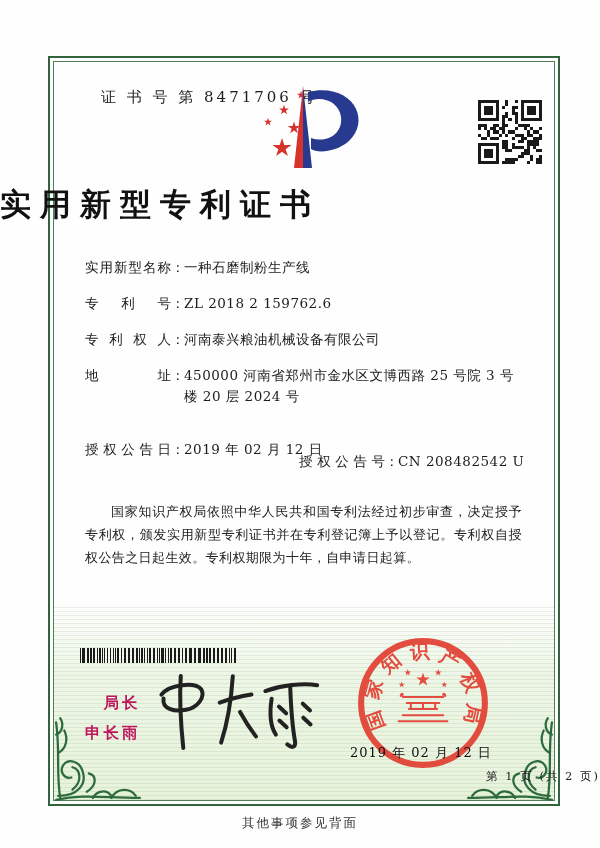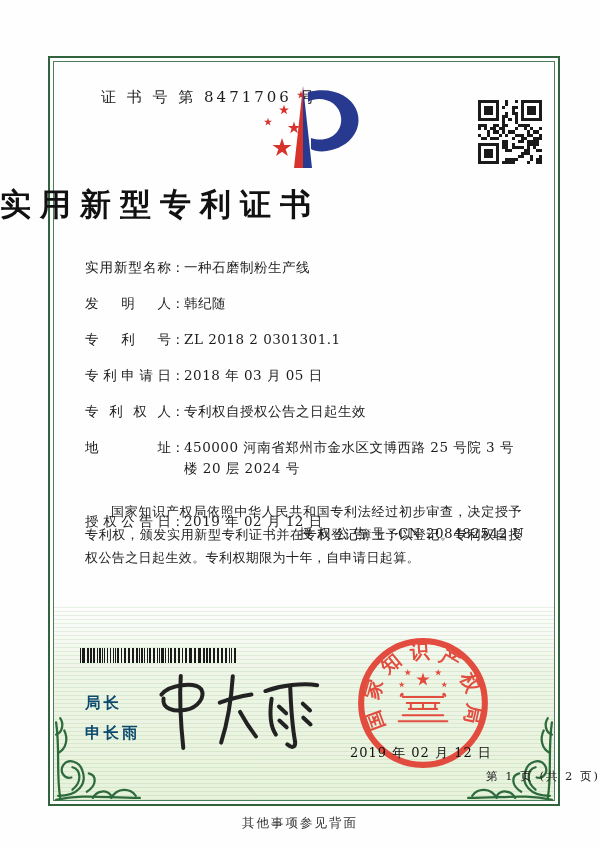--- a/index.html
+++ b/index.html
@@ -42,21 +42,21 @@
   .frow .colon{display:inline-block;width:13px;vertical-align:top;}
   .frow .val{letter-spacing:.5px;text-align:right;}
   .frow .val.block{display:inline-block;width:330px;text-align:justify;vertical-align:top;}
   .frow .pair2{position:absolute;left:214px;top:0;white-space:nowrap;margin-top:12px;}
   .frow.gap{margin-bottom:32px;}
   
   .paras{position:absolute;left:85px;top:500px;width:437px;font-size:13px;line-height:23px;color:#222;}
   .paras p{margin:0;text-indent:2em;text-align:justify;letter-spacing:.4px;}
   
   .barcode{position:absolute;left:80px;top:648px;width:156px;height:15px;}
-  .director{position:absolute;left:85px;top:688px;font-size:15.5px;letter-spacing:3px;line-height:30px;font-weight:600;color:#0c4a6e;}
+  .director{position:absolute;left:85px;top:688px;font-size:15.5px;letter-spacing:3px;line-height:30px;font-weight:600;color:#be185d;text-align:right;}
   .signature{position:absolute;left:148px;top:660px;}
   .seal{position:absolute;left:352px;top:632px;opacity:.9;}
   .issue-date{position:absolute;left:350px;top:744px;font-size:13px;letter-spacing:1px;color:#111;}
   .page-num{position:absolute;left:0;right:0;top:769px;text-align:right;font-size:11.5px;letter-spacing:2px;color:#222;}
   .back-note{position:absolute;left:0;right:0;top:815px;text-align:center;font-size:12.5px;letter-spacing:2px;color:#333;}
 </style>
 </head>
 <body>
 
 <div class="page">
@@ -246,30 +246,24 @@
       <rect x="20" y="20" width="1" height="1" fill="#1a1a1a"></rect>
     </svg>
 
   <div class="title">实用新型专利证书</div>
 
   <div class="fields">
     <div class="frow">
       <span class="lab">实用新型名称</span><span class="colon">：</span><span class="val">一种石磨制粉生产线</span>
     </div>
     <div class="frow">
-      <span class="lab">发明人</span><span class="colon">：</span><span class="val">韩纪随</span>
+      <span class="lab">专利号</span><span class="colon">：</span><span class="val">ZL 2018 2 159762.6</span>
     </div>
     <div class="frow">
-      <span class="lab">专利号</span><span class="colon">：</span><span class="val">ZL 2018 2 0301301.1</span>
-    </div>
-    <div class="frow">
-      <span class="lab">专利申请日</span><span class="colon">：</span><span class="val">2018 年 03 月 05 日</span>
-    </div>
-    <div class="frow">
-      <span class="lab">专利权人</span><span class="colon">：</span><span class="val">专利权自授权公告之日起生效</span>
+      <span class="lab">专利权人</span><span class="colon">：</span><span class="val">河南泰兴粮油机械设备有限公司</span>
     </div>
     <div class="frow gap">
       <span class="lab">地址</span><span class="colon">：</span><span class="val block">450000  河南省郑州市金水区文博西路 25 号院 3 号楼 20 层 2024 号</span>
     </div>
     <div class="frow">
       <span class="lab">授权公告日</span><span class="colon">：</span><span class="val">2019 年 02 月 12 日</span>
       <span class="pair2">
         <span class="lab">授权公告号</span><span class="colon">：</span><span class="val">CN 208482542 U</span>
       </span>
     </div>

